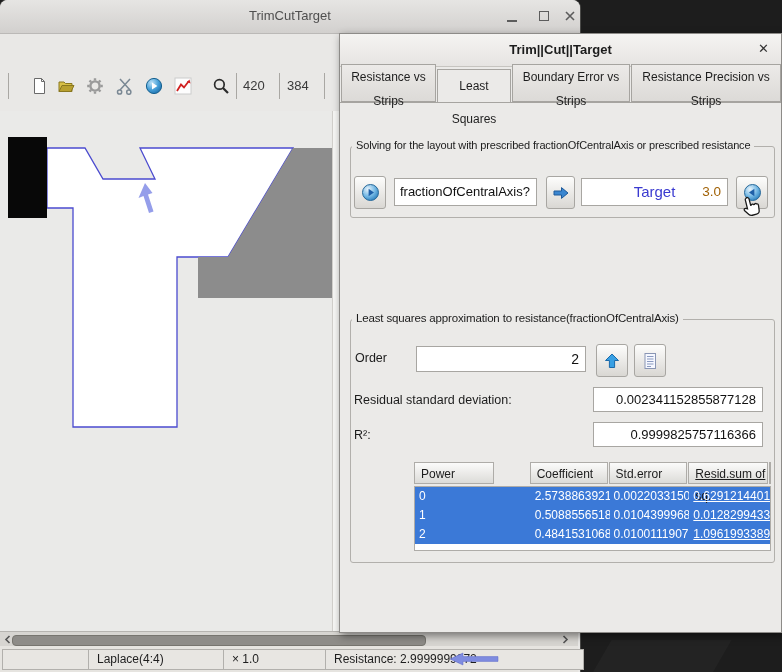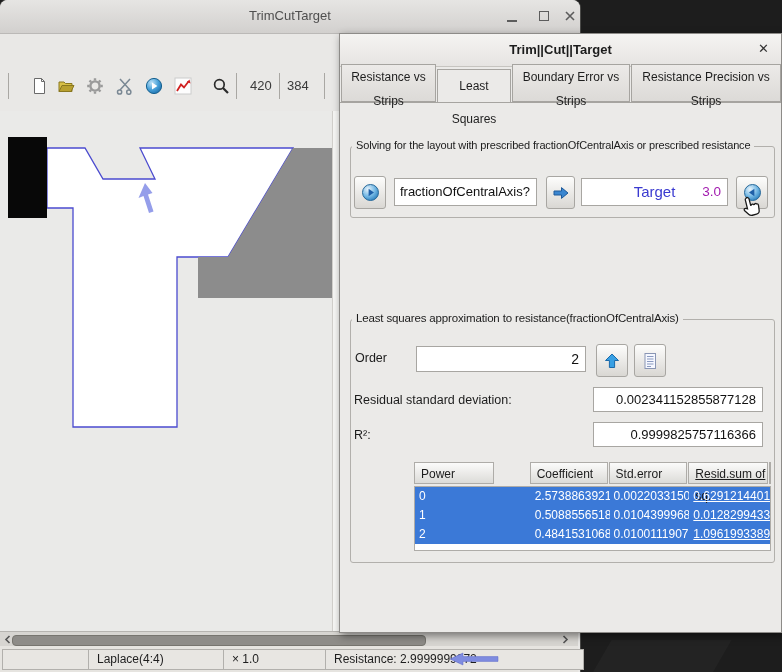--- a/index.html
+++ b/index.html
@@ -160,21 +160,21 @@
       </svg>
     </div>
     <div class="abs tb-icon" style="left:212px;">
       <svg width="18" height="18" viewBox="0 0 18 18">
         <circle cx="7.4" cy="7.4" r="4.8" fill="none" stroke="#2a2a2a" stroke-width="1.7"></circle>
         <path d="M11 11l5 5" stroke="#2a2a2a" stroke-width="2.2"></path>
       </svg>
     </div>
 
     <div class="abs tb-sep" style="left:236px;"></div>
-    <div class="abs tb-num" style="left:250px;">420</div>
+    <div class="abs tb-num" style="left:243px;">420</div>
     <div class="abs tb-sep" style="left:279px;"></div>
     <div class="abs tb-num" style="left:287px;">384</div>
     <div class="abs tb-sep" style="left:324px;"></div>
   </div>
 
   <div id="canvas" class="abs">
     <svg class="abs" style="left:0;top:0;" width="332" height="520" viewBox="0 0 332 520">
       <polygon points="47,37 85,37 103,68 155,68 140,37 293,37 228,146 177,146 177,316 73,316 73,97 47,97" fill="#ffffff" stroke="#4b4bcf" stroke-width="1.3"></polygon>
       <polygon points="293,37 332,37 332,187 198,187 198,146 228,146" fill="#8c8c8c"></polygon>
       <rect x="8" y="26" width="39" height="81" fill="#080808"></rect>
@@ -238,21 +238,21 @@
   <div class="abs field field-right" style="left:54px;top:144px;width:143px;height:28px;line-height:26px;">fractionOfCentralAxis?</div>
 
   <div class="abs dlg-btn" style="left:206px;top:142px;width:29px;height:33px;">
     <svg width="18" height="18" viewBox="0 0 18 18">
       <polygon points="2,7 9.5,7 9.5,3.6 16,9 9.5,14.4 9.5,11 2,11" fill="#3a86d0" stroke="#1e5a9a"></polygon>
     </svg>
   </div>
 
   <div class="abs field" style="left:241px;top:144px;width:147px;height:28px;">
     <span class="abs" style="left:0;right:0;top:4px;text-align:center;font-size:15px;color:#3a3ad0;">Target</span>
-    <span class="abs" style="right:6px;top:5px;font-size:13.5px;color:#a21caf;">3.0</span>
+    <span class="abs" style="right:6px;top:5px;font-size:13.5px;color:#a16207;">3.0</span>
   </div>
 
   <div class="abs dlg-btn" style="left:396px;top:142px;width:32px;height:33px;">
     <svg width="19" height="19" viewBox="0 0 19 19">
       <defs>
           <radialGradient id="sp2" cx="35%" cy="30%" r="80%">
         <stop offset="0" stop-color="#e8f4fc"></stop>
             <stop offset=".55" stop-color="#74b8e4"></stop>
             <stop offset="1" stop-color="#2278b8"></stop>
       </radialGradient>

